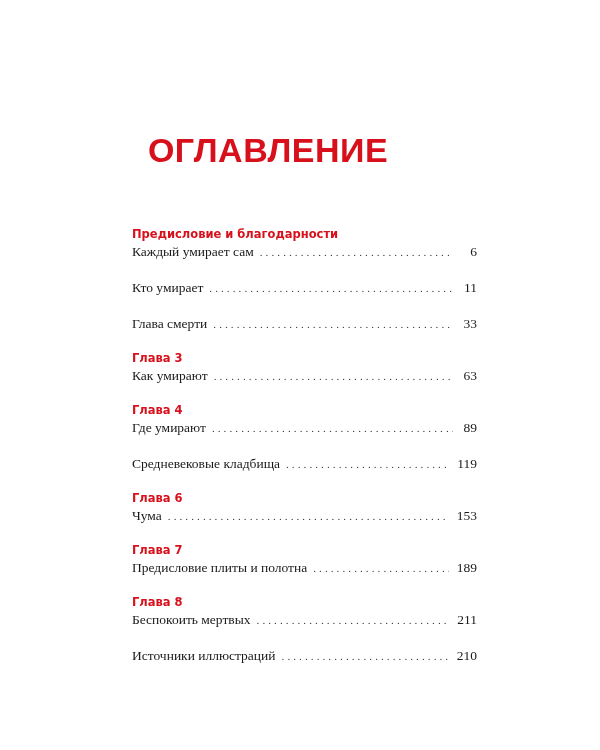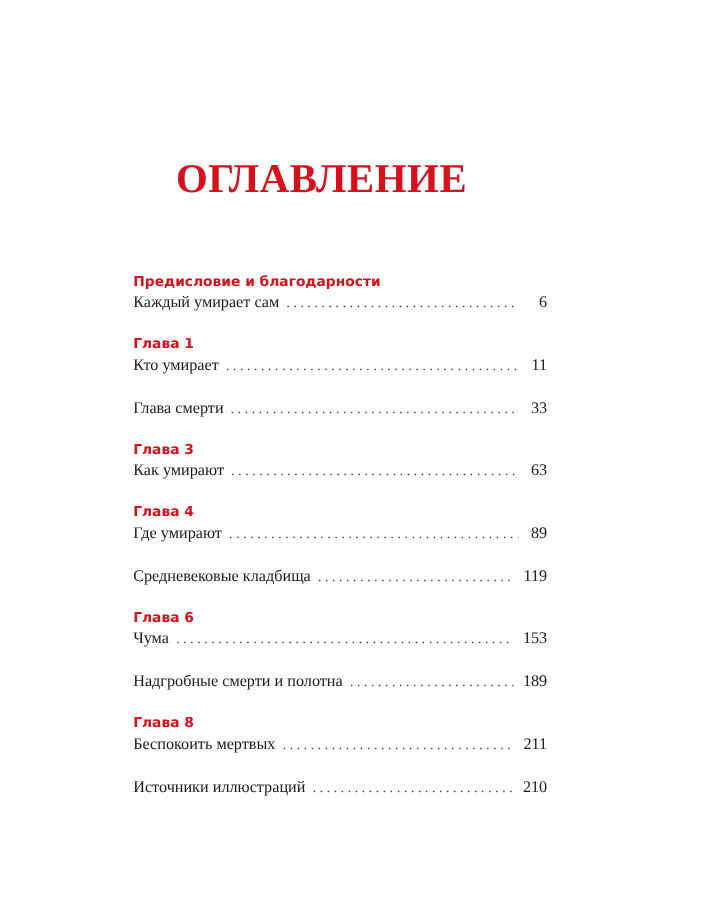--- a/index.html
+++ b/index.html
@@ -1,22 +1,22 @@
 <!DOCTYPE html>
 <html><head>
   <meta charset="utf-8">
   <style>
     html, body { margin: 0; padding: 0; background: #ffffff; }
     body { width: 600px; height: 750px; position: relative; overflow: hidden; }
     .title {
       position: absolute; left: 0; top: 131px; width: 536px; text-align: center;
-      font-family: Liberation Serif, serif; font-weight: bold;
+      font-family: Liberation Sans, sans-serif; font-weight: bold;
       font-size: 34px; letter-spacing: 0.5px; color: #d8101b;
     }
-    .toc { position: absolute; left: 111px; top: 226px; width: 345px; }
+    .toc { position: absolute; left: 132px; top: 226px; width: 345px; }
     .head {
       font-family: "DejaVu Sans", sans-serif; font-weight: bold;
       font-size: 11.5px; color: #d8101b; height: 16px; line-height: 16px;
     }
     .row {
       display: flex; align-items: baseline;
       font-family: "Liberation Serif", serif; font-size: 13.5px; color: #1a1a1a;
       height: 19px; line-height: 19px; justify-content: space-between;
     }
     .row .label { white-space: nowrap; padding-right: 6px; }
@@ -38,21 +38,20 @@
   <div class="group">
     <div class="head">Предисловие и благодарности</div>
     <div class="row">
       <span class="label">Каждый умирает сам</span>
       <span class="leader">....................................................................................................</span>
       <span class="page">6</span>
     </div>
   </div>
 
   <div class="group">
-    <div class="head">Глава 1</div>
     <div class="row">
       <span class="label">Кто умирает</span>
       <span class="leader">....................................................................................................</span>
       <span class="page">11</span>
     </div>
   </div>
 
   <div class="group">
     <div class="row">
       <span class="label">Глава смерти</span>
@@ -90,22 +89,23 @@
   <div class="group">
     <div class="head">Глава 6</div>
     <div class="row">
       <span class="label">Чума</span>
       <span class="leader">....................................................................................................</span>
       <span class="page">153</span>
     </div>
   </div>
 
   <div class="group">
+    <div class="head">Глава 7</div>
     <div class="row">
-      <span class="label">Надгробные смерти и полотна</span>
+      <span class="label">Предисловие плиты и полотна</span>
       <span class="leader">....................................................................................................</span>
       <span class="page">189</span>
     </div>
   </div>
 
   <div class="group">
     <div class="head">Глава 8</div>
     <div class="row">
       <span class="label">Беспокоить мертвых</span>
       <span class="leader">....................................................................................................</span>

